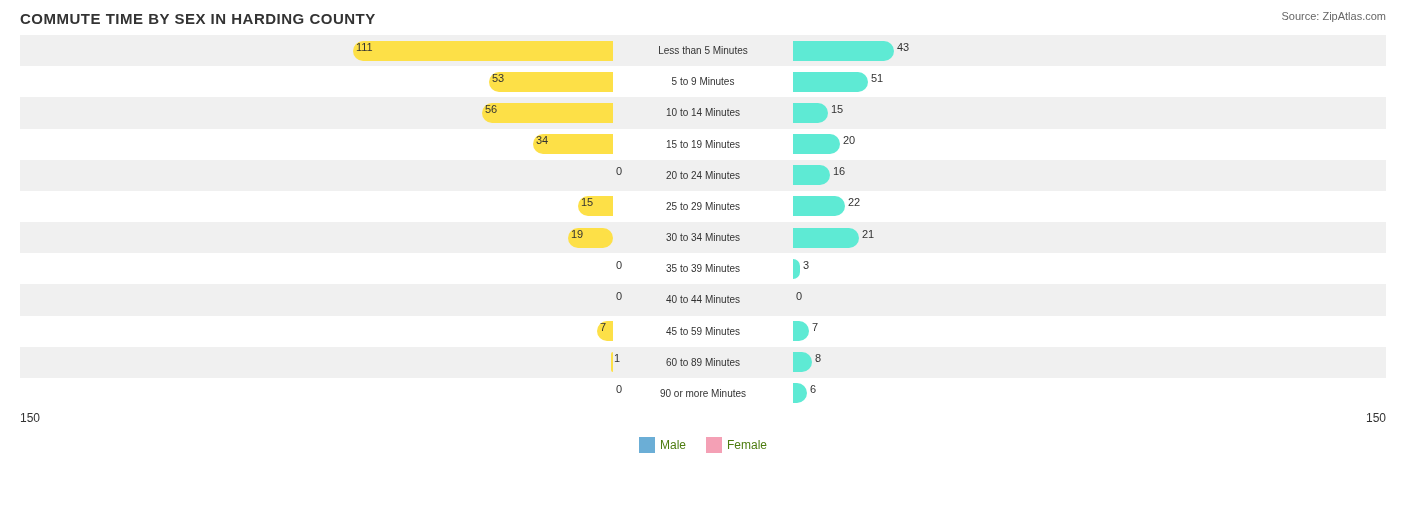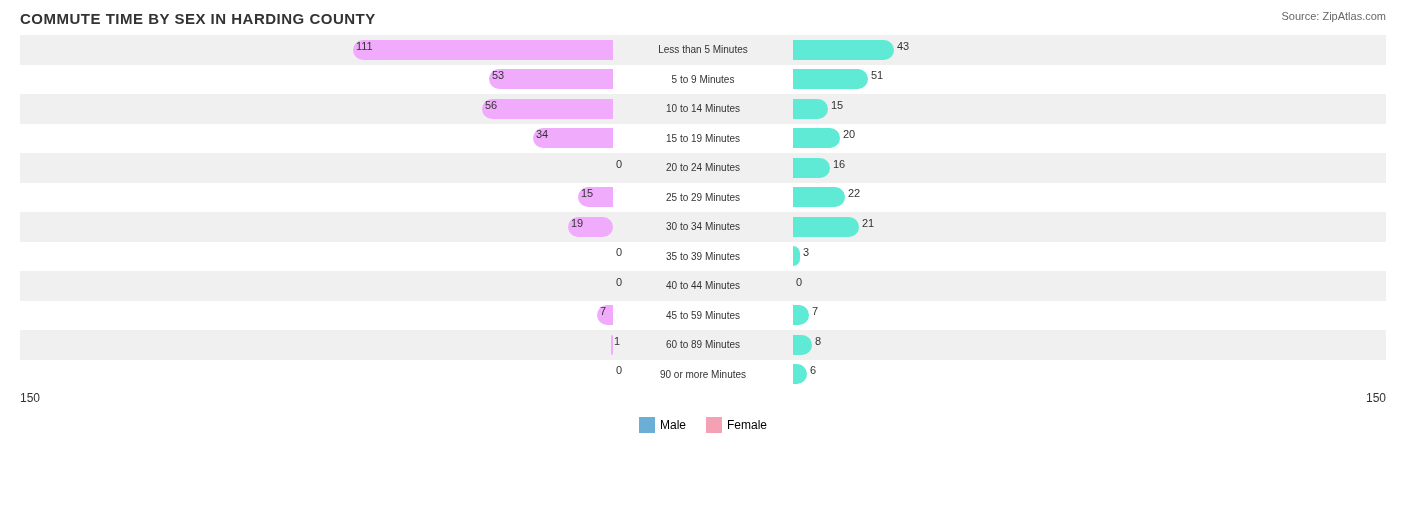--- a/index.html
+++ b/index.html
@@ -6,21 +6,21 @@
     body {
       font-family: Arial, sans-serif;
       background: #fff;
       width: 1406px;
       height: 523px;
       overflow: hidden;
     }
     .chart-container {
       width: 1406px;
       height: 523px;
-      padding: 10px 20px 60px 20px;
+      padding: 10px 20px 40px 20px;
       position: relative;
       background: #fff;
     }
     .chart-title {
       font-size: 15px;
       font-weight: bold;
       text-transform: uppercase;
       color: #333;
       margin-bottom: 8px;
       letter-spacing: 0.5px;
@@ -37,21 +37,21 @@
       justify-content: center;
       align-items: center;
       gap: 20px;
       margin-top: 6px;
     }
     .legend-item {
       display: flex;
       align-items: center;
       gap: 5px;
       font-size: 12px;
-      color: #000000;
+      color: #4d7c0f;
     }
     .legend-box {
       width: 16px;
       height: 16px;
     }
     .legend-box.male {
       background: #6baed6;
     }
     .legend-box.female {
       background: #f4a0b5;
@@ -109,21 +109,21 @@
       width: 180px;
       text-align: center;
       font-size: 10px;
       color: #333;
       z-index: 2;
       flex-shrink: 0;
     }
 
     .mbar {
       height: 20px;
-      background: #f0abfc;
+      background: #fde047;
       border-radius: 10px 0 0 10px;
       position: absolute;
       right: 0;
     }
     .fbar {
       height: 20px;
       background: #5eead4;
       border-radius: 0 10px 10px 0;
       position: absolute;
       left: 0;

